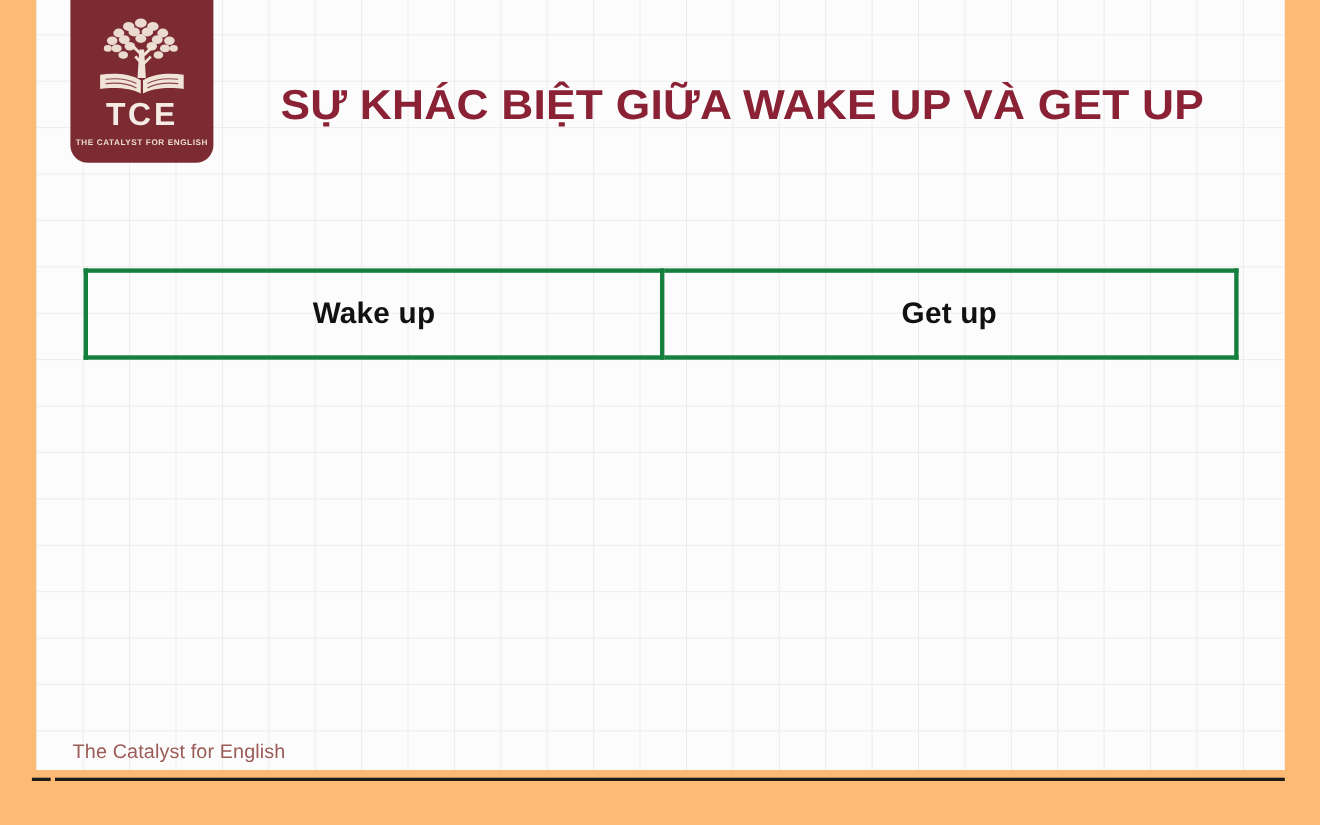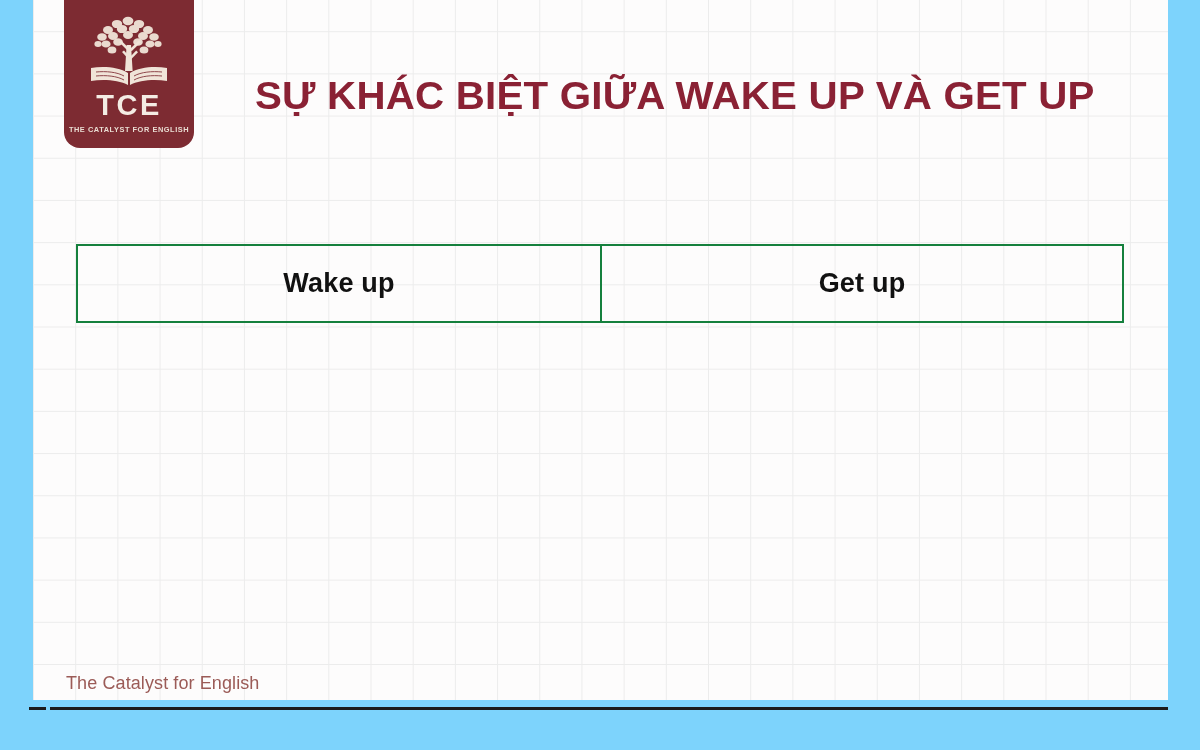--- a/index.html
+++ b/index.html
@@ -12,21 +12,21 @@
     overflow: hidden;
     background: #ffffff;
     font-family: "Liberation Sans", sans-serif;
     position: relative;
   }
 
   
   #slide {
     position: absolute;
     inset: 0;
-    background: #7dd3fc;
+    background: #fdba74;
   }
   #grid {
     position: absolute;
     left: 33px;
     top: 0px;
     width: 1135px;
     height: 700px;
     background-color: #fdfcfc;
     background-image:
       linear-gradient(to right, #ececec 1px, transparent 1px),
@@ -107,21 +107,21 @@
     position: absolute;
     left: 76px;
     top: 244px;
     width: 1046px;
     border-collapse: collapse;
     table-layout: fixed;
     background: transparent;
   }
   #compare-table th,
   #compare-table td {
-    border: 2px solid #15803d;
+    border: 4px solid #15803d;
     padding: 0;
     vertical-align: middle;
     background: transparent;
   }
   #compare-table col.c1 { width: 524px; }
   #compare-table col.c2 { width: 522px; }
 
   th.head-cell {
     height: 75px;
     text-align: center;

